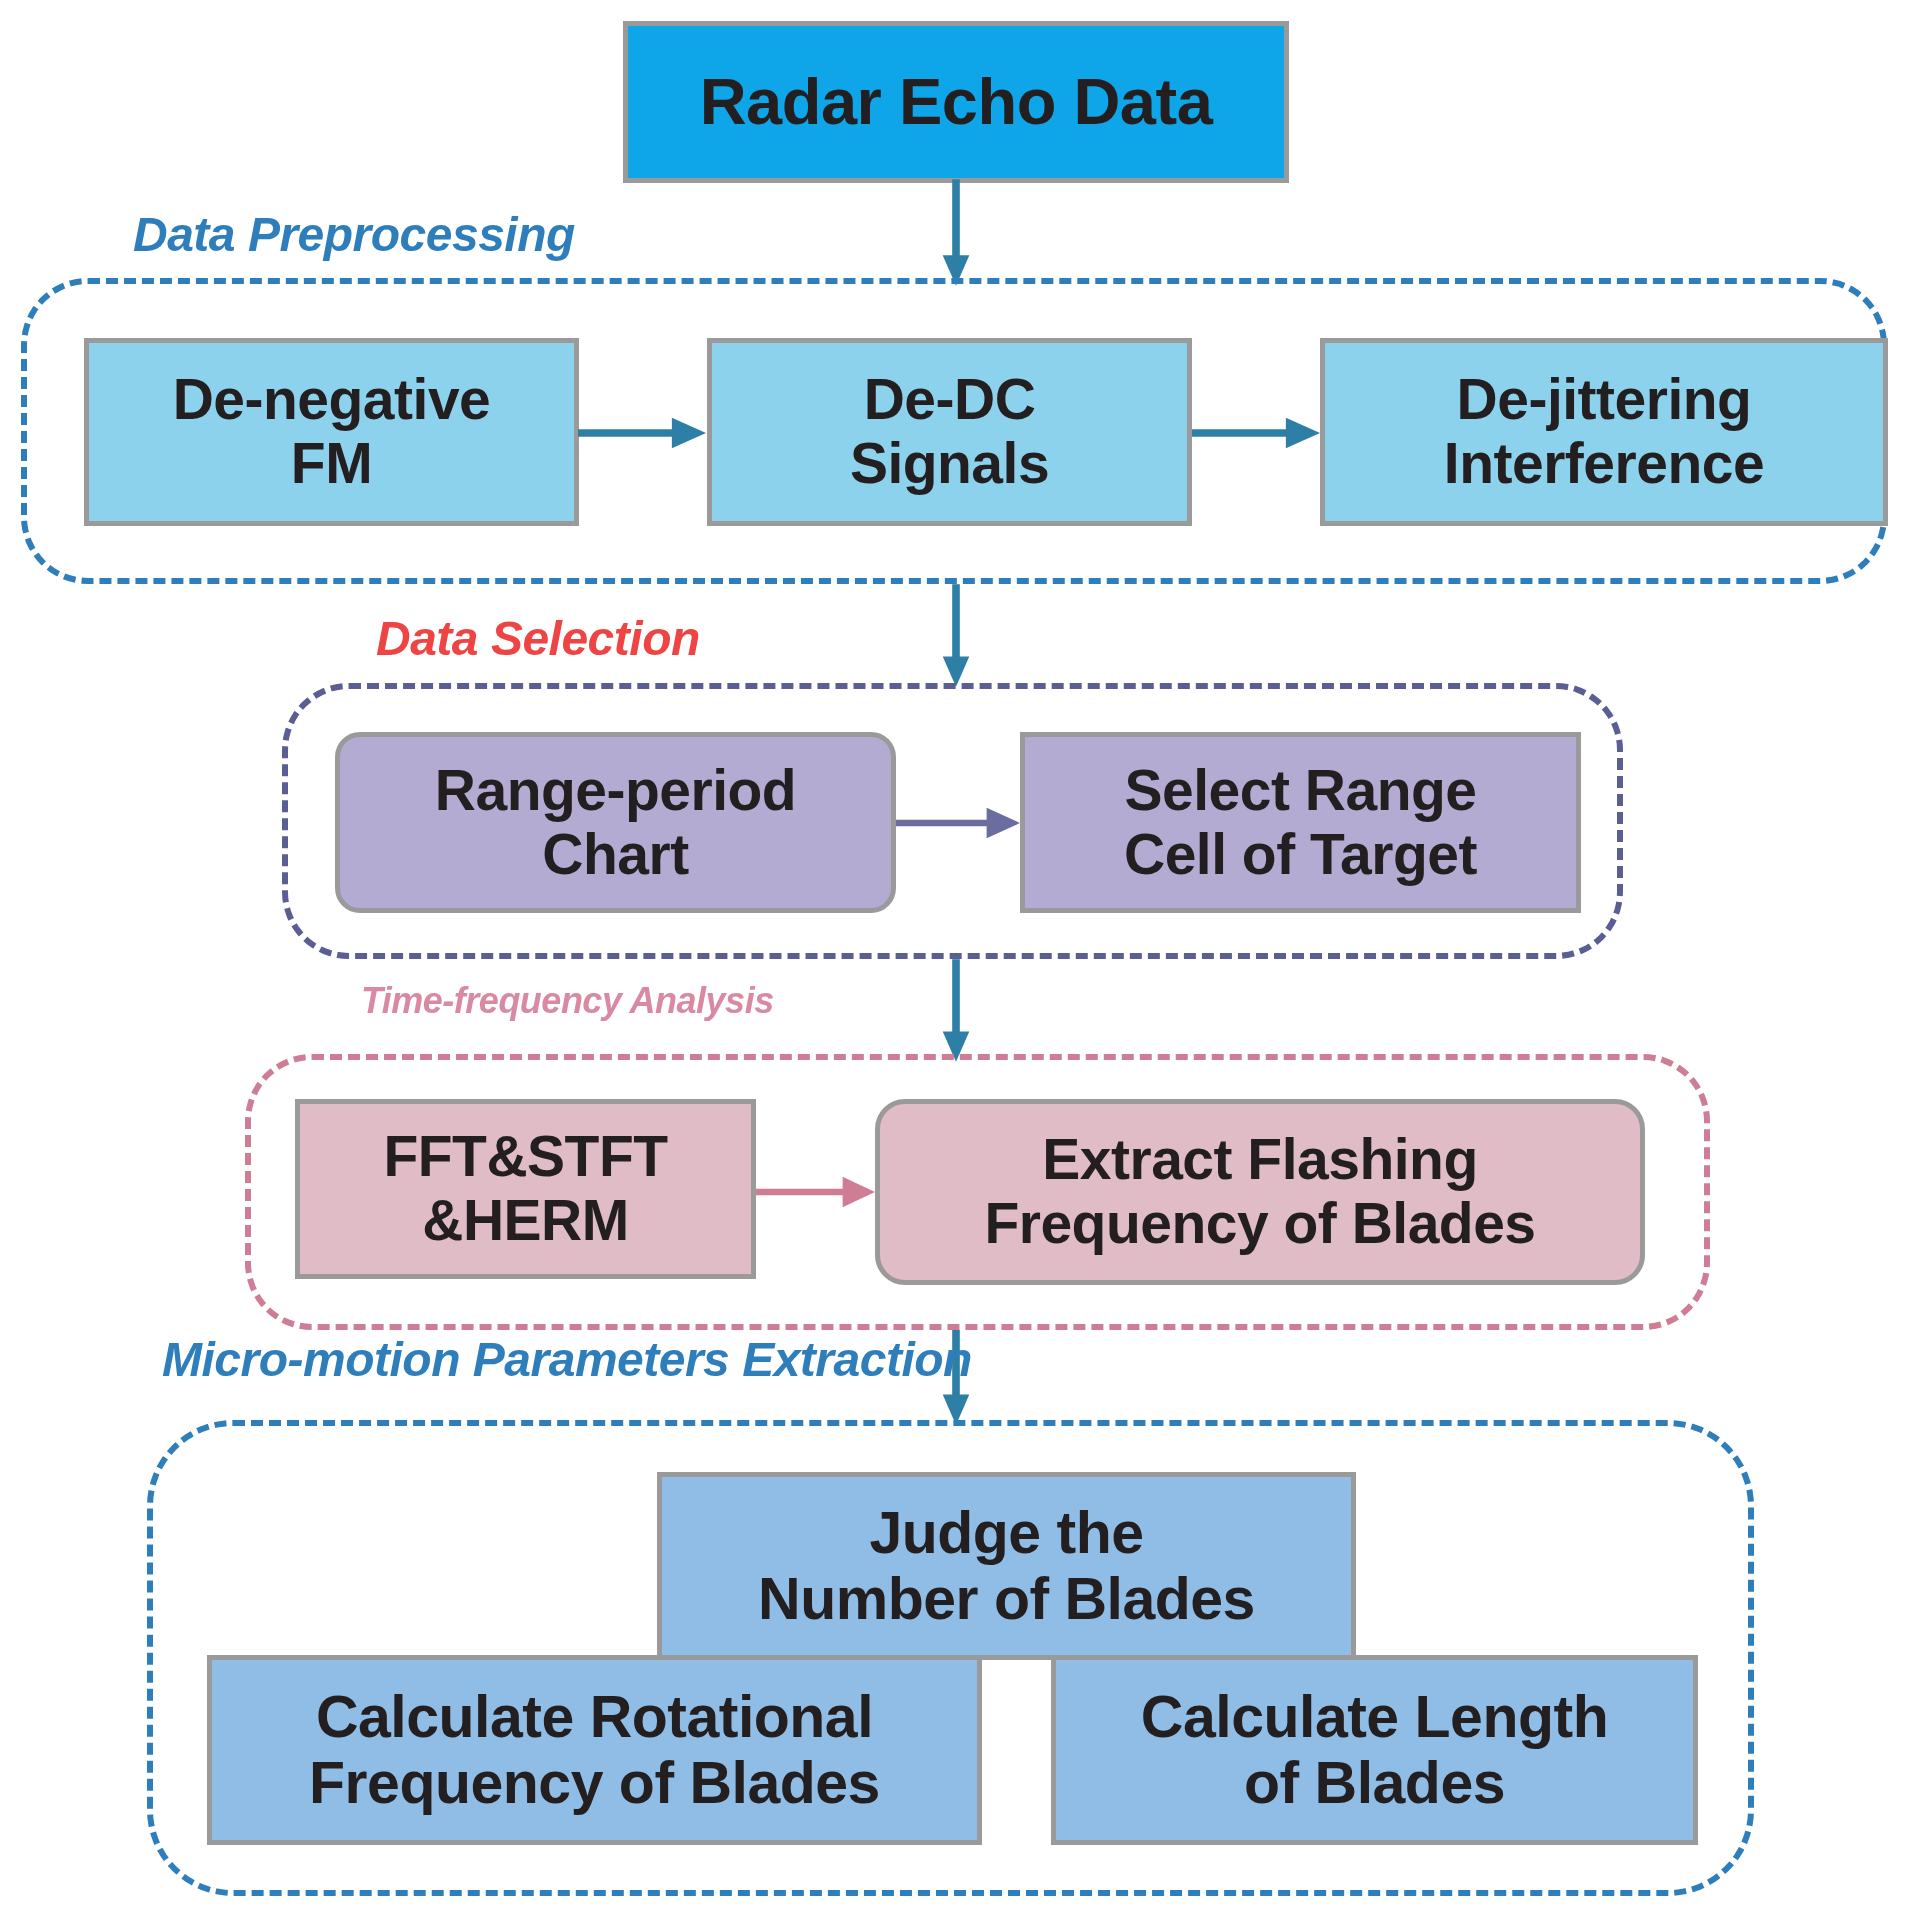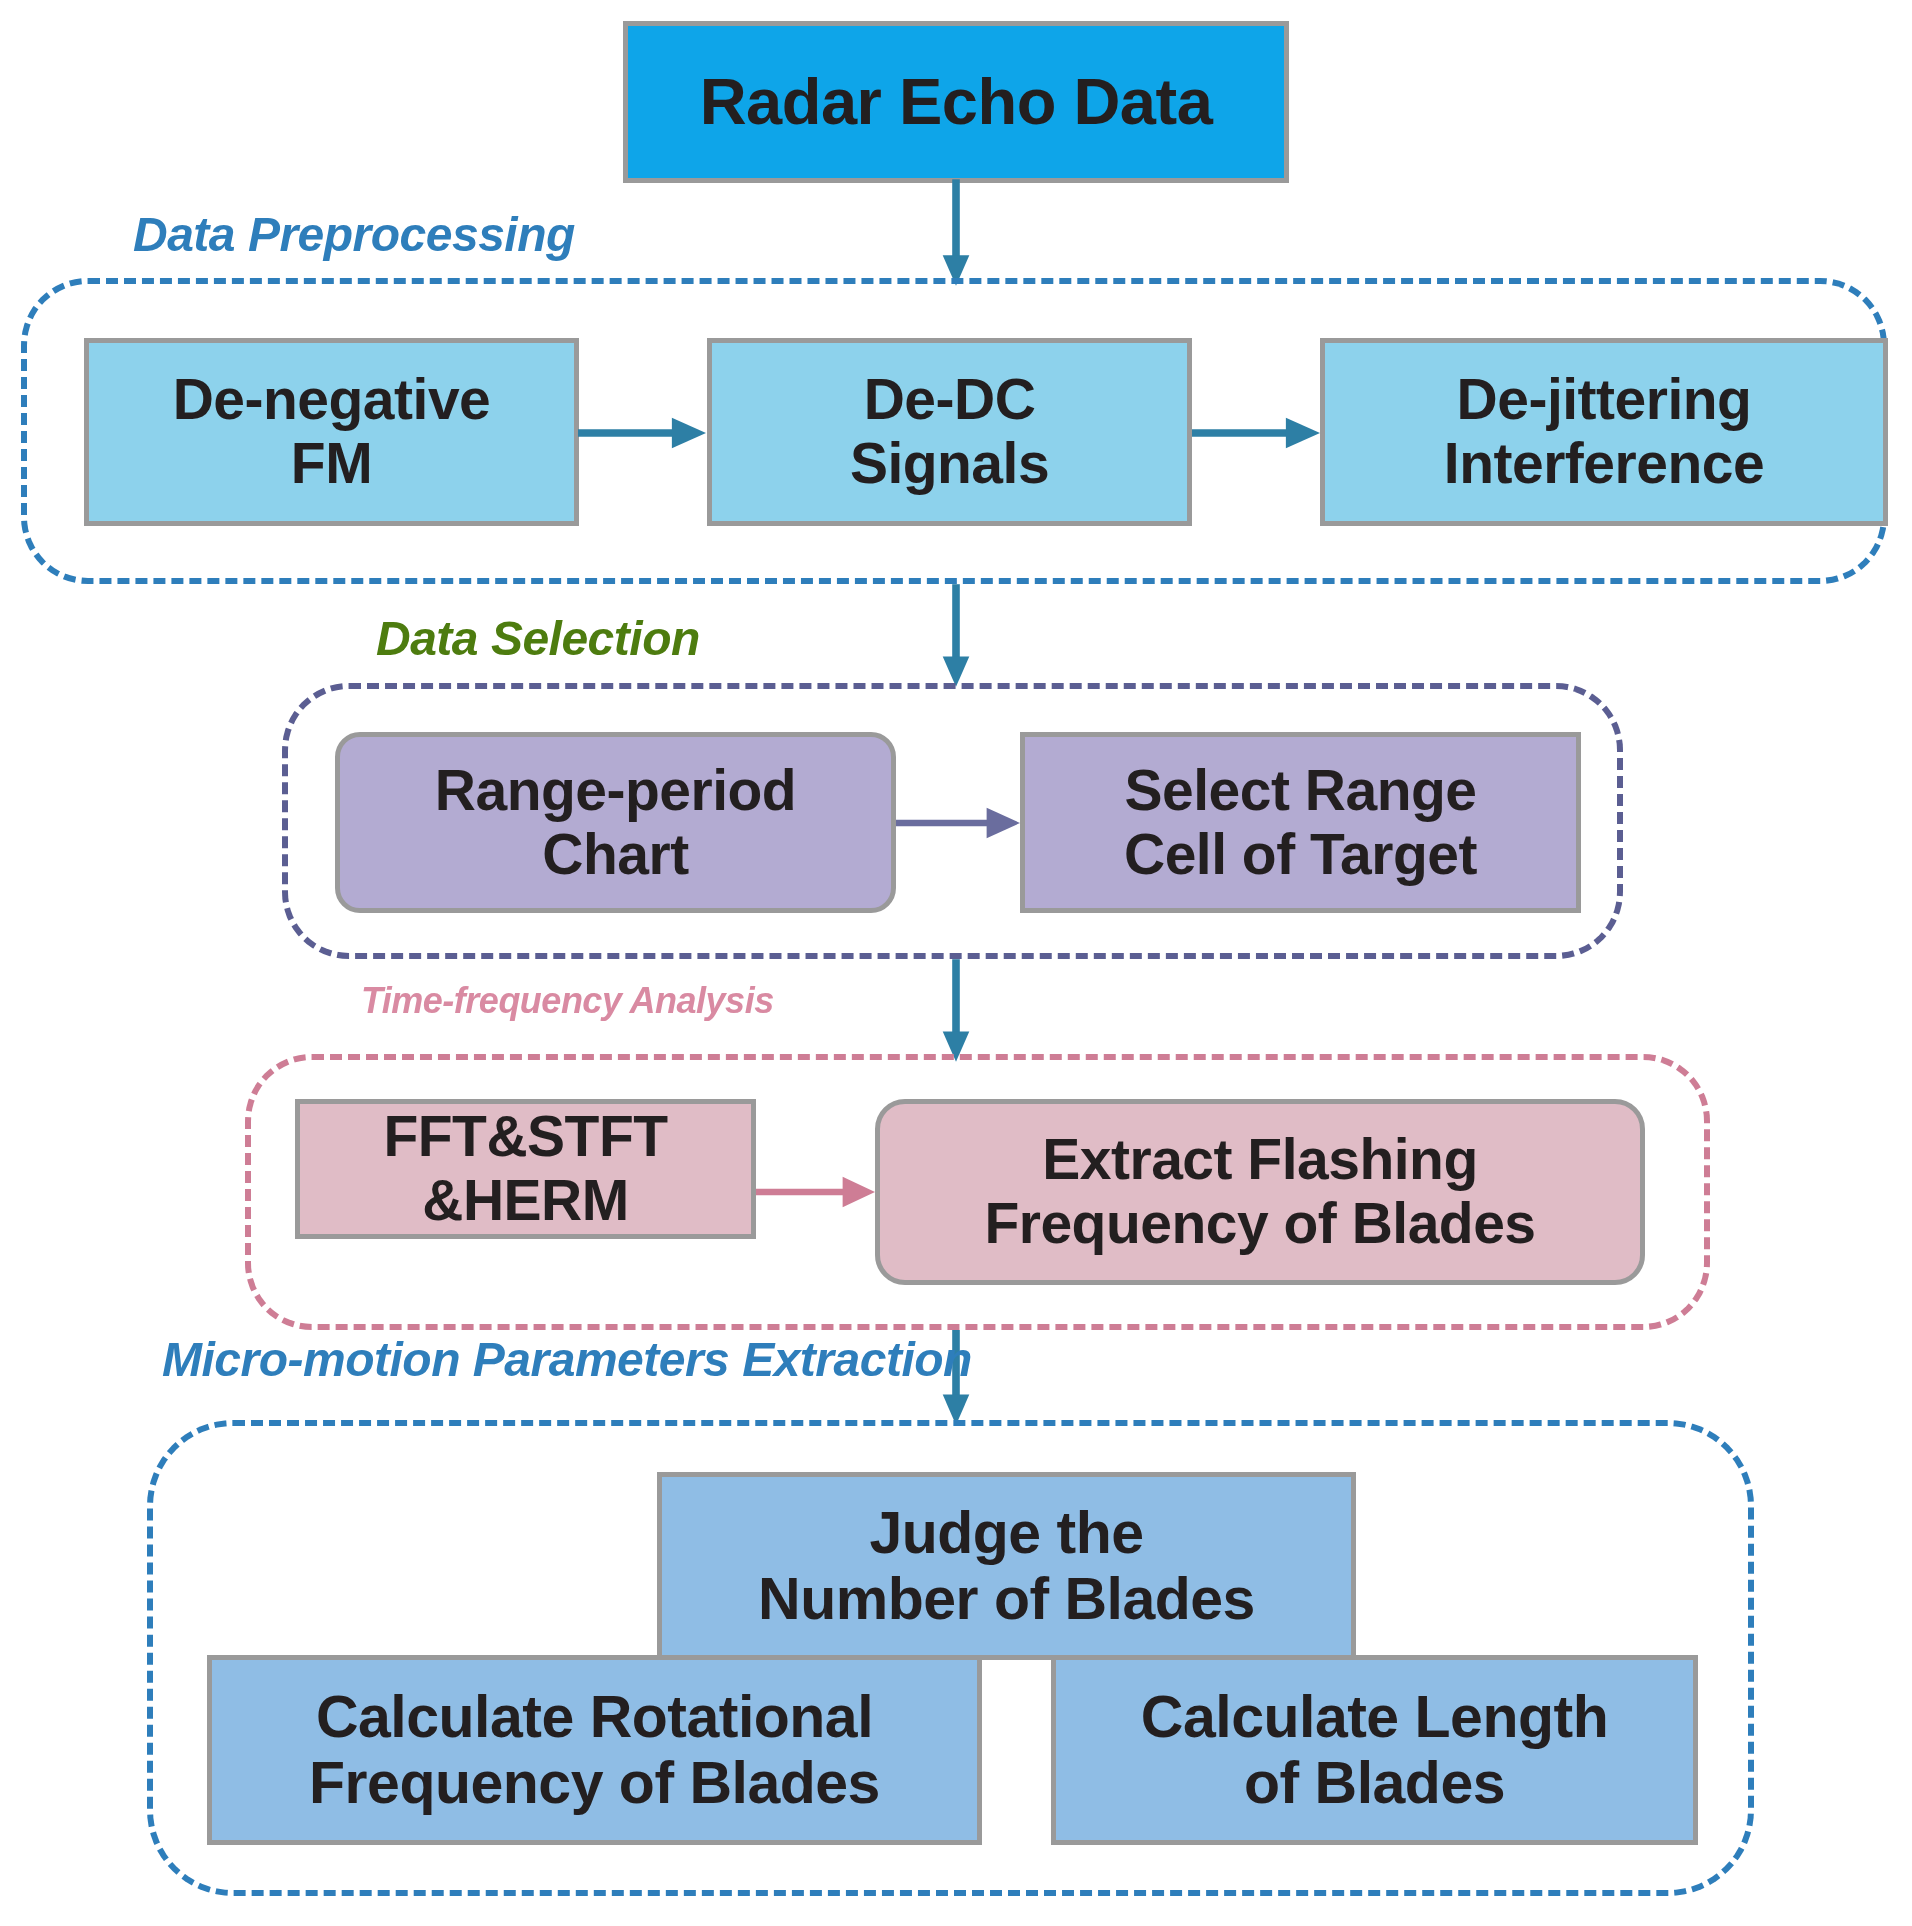--- a/index.html
+++ b/index.html
@@ -57,21 +57,21 @@
   
   .caption {
     position: absolute;
     font-style: italic;
     font-weight: bold;
     font-family: "Liberation Sans", sans-serif;
     white-space: nowrap;
     letter-spacing: -0.5px;
   }
   .cap-blue   { color: #2E7EBB; }
-  .cap-purple { color: #4d7c0f; }
+  .cap-purple { color: #ef4444; }
   .cap-pink   { color: #D98AA2; }
 
   
   .conn { position: absolute; }
   .conn svg { display: block; overflow: visible; }
 </style>
 </head>
 <body>
 
 <div id="canvas">
@@ -140,21 +140,21 @@
     <svg width="38" height="103" viewBox="0 0 40 108">
       <line x1="20" y1="0" x2="20" y2="84" stroke="#2D7FA5" stroke-width="8"></line>
       <polygon points="20,108 6,76 34,76" fill="#2D7FA5"></polygon>
     </svg>
   </div>
 
   <div class="caption cap-pink" style="left:361px; top:980px; font-size:36px;">Time-frequency Analysis</div>
 
   <div class="group group-pink" style="left:245px; top:1054px; width:1465px; height:276px;"></div>
 
-  <div class="node fill-pink" style="left:295px; top:1099px; width:461px; height:140px; font-size:57px;">FFT&amp;STFT
+  <div class="node fill-pink" style="left:295px; top:1099px; width:461px; height:180px; font-size:57px;">FFT&amp;STFT
 &amp;HERM</div>
 
   <div class="conn" style="left:756px; top:1168px; width:119px; height:48px;">
     <svg width="119" height="48" viewBox="0 0 125 50">
       <line x1="0" y1="25" x2="98" y2="25" stroke="#CE7D95" stroke-width="7"></line>
       <polygon points="125,25 91,9 91,41" fill="#CE7D95"></polygon>
     </svg>
   </div>
 
   <div class="node fill-pink" style="left:875px; top:1099px; width:770px; height:186px; font-size:57px;border-radius:30px;">Extract Flashing

